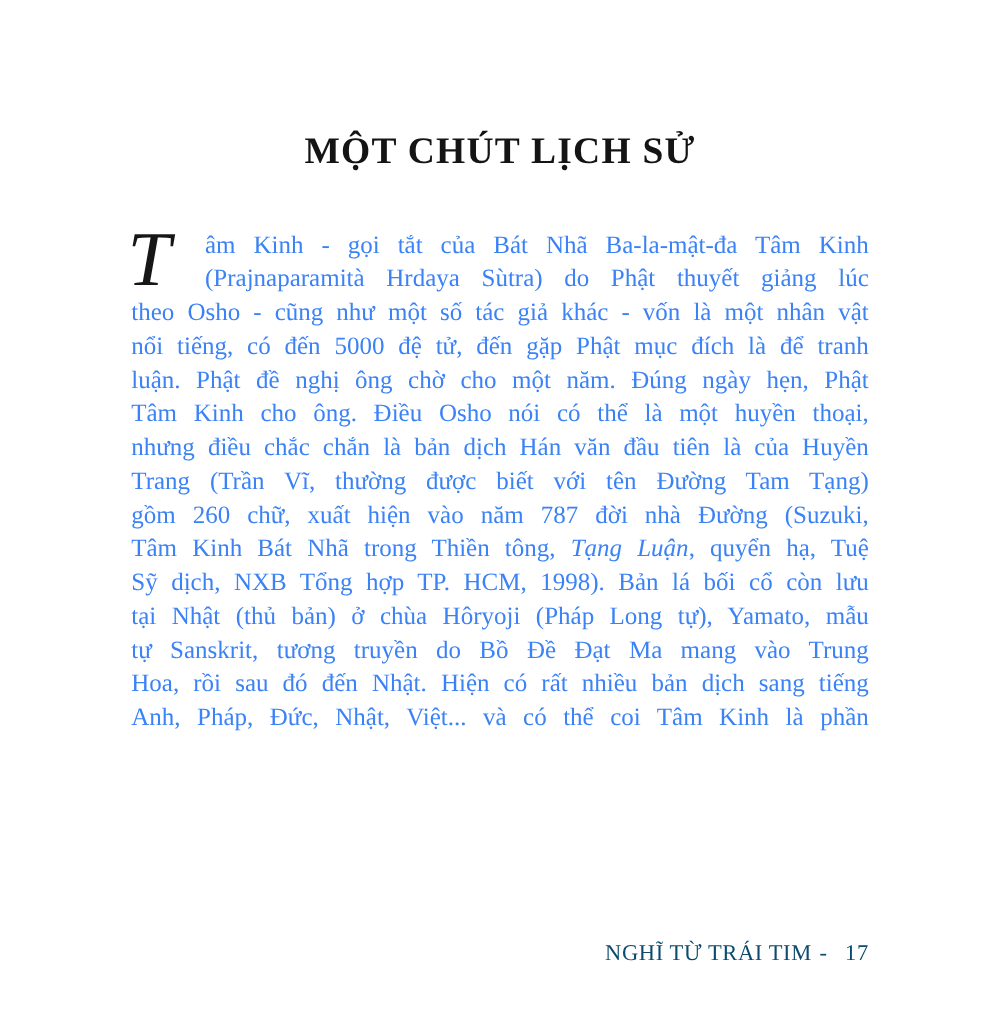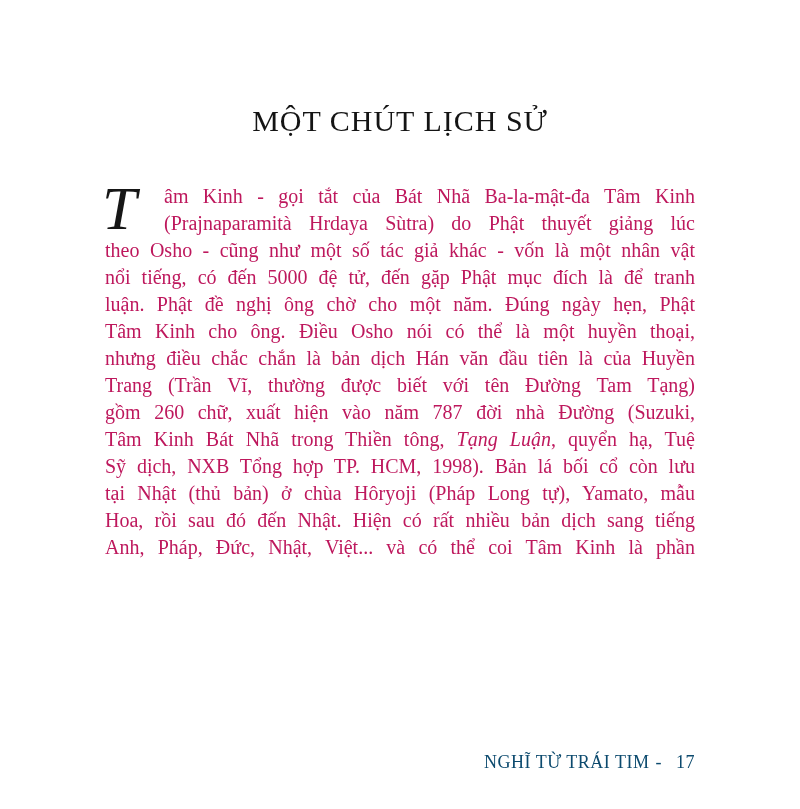--- a/index.html
+++ b/index.html
@@ -13,21 +13,21 @@
     height: 809px;
     background: #ffffff;
     overflow: hidden;
     font-family: "Liberation Serif", "DejaVu Serif", serif;
     color: #1b1b1b;
   }
   .title {
     margin: 104px 0 0 0;
     text-align: center;
     font-size: 30px;
-    font-weight: normal;
+    font-weight: bold;
     letter-spacing: 1px;
     line-height: 1.1;
     color: #141414;
   }
   .body-text {
     margin: 46px 0 0 105px;
     width: 590px;
   }
   .dropcap {
     float: left;
@@ -41,21 +41,21 @@
     color: #161616;
   }
   .line {
     text-align: justify;
     text-align-last: justify;
     font-size: 20px;
     line-height: 27px;
     height: 27px;
     word-spacing: -0.5px;
     white-space: normal;
-    color: #be185d;
+    color: #3b82f6;
   }
   .line .it {
     font-style: italic;
   }
   .footer {
     position: absolute;
     right: 105px;
     bottom: 36px;
     font-size: 18px;
     letter-spacing: 0.5px;
@@ -83,20 +83,21 @@
         <div class="line"><span>theo Osho - cũng như một số tác giả khác - vốn là một nhân vật</span></div>
         <div class="line"><span>nổi tiếng, có đến 5000 đệ tử, đến gặp Phật mục đích là để tranh</span></div>
         <div class="line"><span>luận. Phật đề nghị ông chờ cho một năm. Đúng ngày hẹn, Phật</span></div>
         <div class="line"><span>Tâm Kinh cho ông. Điều Osho nói có thể là một huyền thoại,</span></div>
         <div class="line"><span>nhưng điều chắc chắn là bản dịch Hán văn đầu tiên là của Huyền</span></div>
         <div class="line"><span>Trang (Trần Vĩ, thường được biết với tên Đường Tam Tạng)</span></div>
         <div class="line"><span>gồm 260 chữ, xuất hiện vào năm 787 đời nhà Đường (Suzuki,</span></div>
         <div class="line"><span>Tâm Kinh Bát Nhã trong Thiền tông, </span><span class="it">Tạng Luận</span><span>, quyển hạ, Tuệ</span></div>
         <div class="line"><span>Sỹ dịch, NXB Tổng hợp TP. HCM, 1998). Bản lá bối cổ còn lưu</span></div>
         <div class="line"><span>tại Nhật (thủ bản) ở chùa Hôryoji (Pháp Long tự), Yamato, mẫu</span></div>
+        <div class="line"><span>tự Sanskrit, tương truyền do Bồ Đề Đạt Ma mang vào Trung</span></div>
         <div class="line"><span>Hoa, rồi sau đó đến Nhật. Hiện có rất nhiều bản dịch sang tiếng</span></div>
         <div class="line"><span>Anh, Pháp, Đức, Nhật, Việt... và có thể coi Tâm Kinh là phần</span></div>
       </div>
   </div>
 
   <div class="footer">
     <span>NGHĨ TỪ TRÁI TIM</span><span class="sep">-</span><span class="pagenum">17</span>
   </div>
 
 </div>

